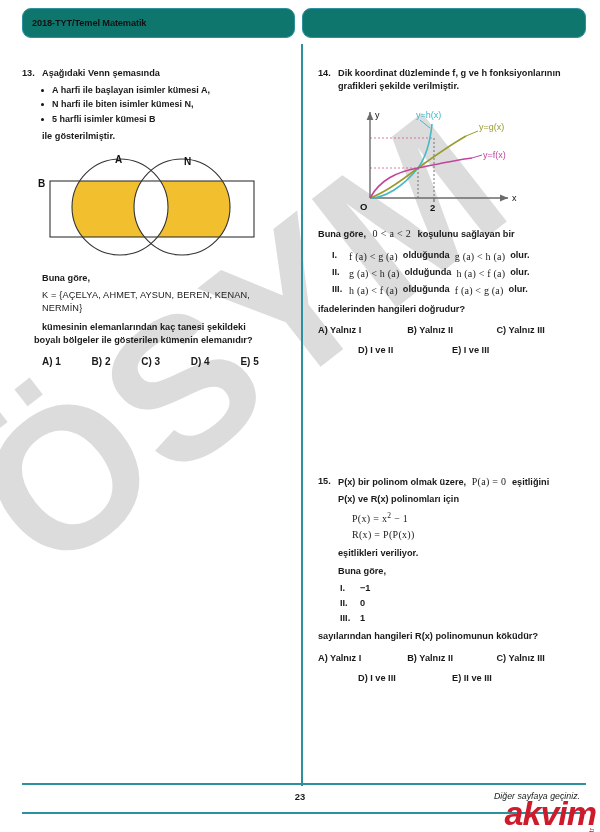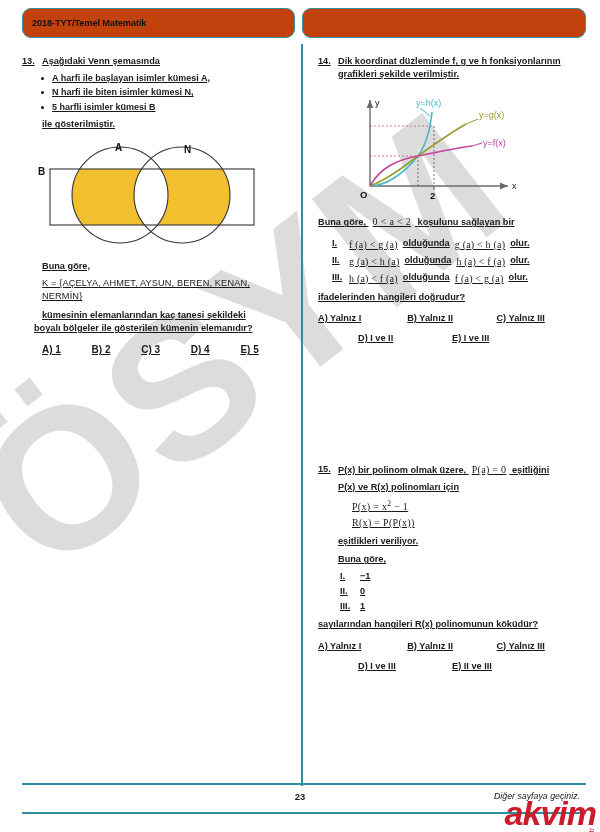--- a/index.html
+++ b/index.html
@@ -69,21 +69,21 @@
     left: 22px;
     right: 14px;
     height: 30px;
     display: flex;
     gap: 7px;
     z-index: 3;
   }
   .hdr-box {
     border: 1.4px solid #2e8f9e;
     border-radius: 9px;
-    background: #c2410c;
+    background: #0f766e;
     display: flex;
     align-items: center;
   }
   .hdr-box.left  { width: 262px; padding-left: 9px; }
   .hdr-box.right { flex: 1; }
   .hdr-title {
     font-size: 9.2px;
     font-weight: bold;
     letter-spacing: -0.1px;
     color: #111;
@@ -107,23 +107,22 @@
     top: 44px;
     width: 1.6px;
     height: 742px;
     background: #2e8f9e;
     z-index: 3;
   }
 
   
   .col {
     position: absolute;
-    top: 55px;
+    top: 67px;
     z-index: 2;
-    text-decoration: underline;
   }
   #col-left  { left: 22px;  width: 268px; }
   #col-right { left: 318px; width: 268px; }
 
   
   .q { position: relative; }
   .q-head {
     display: flex;
     align-items: flex-start;
     gap: 5px;

